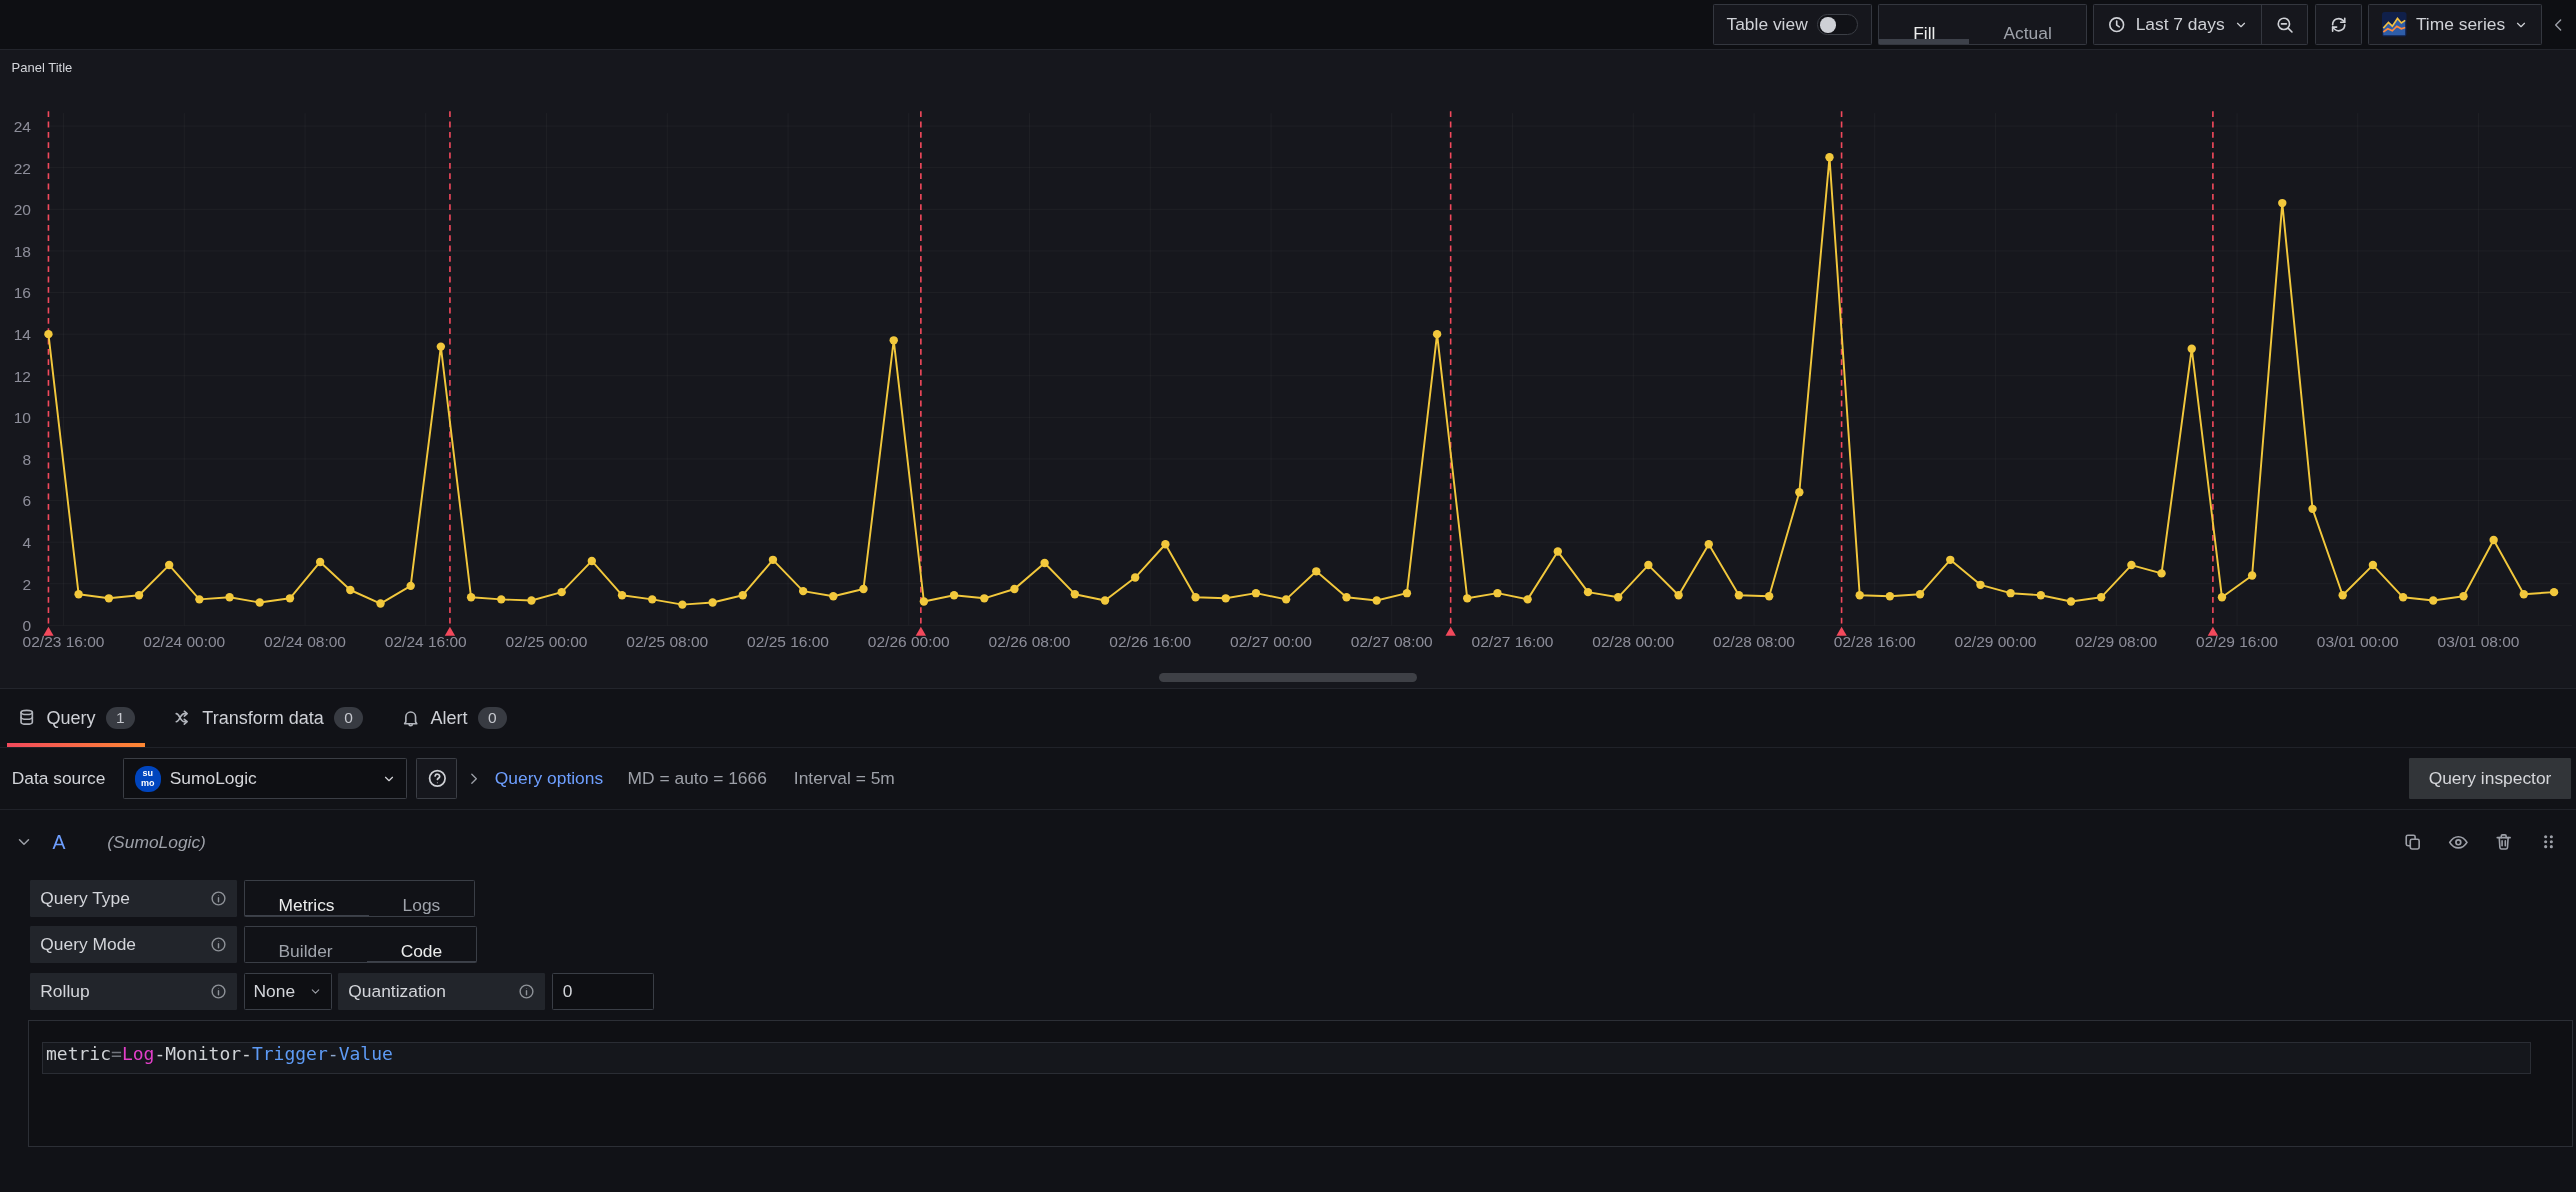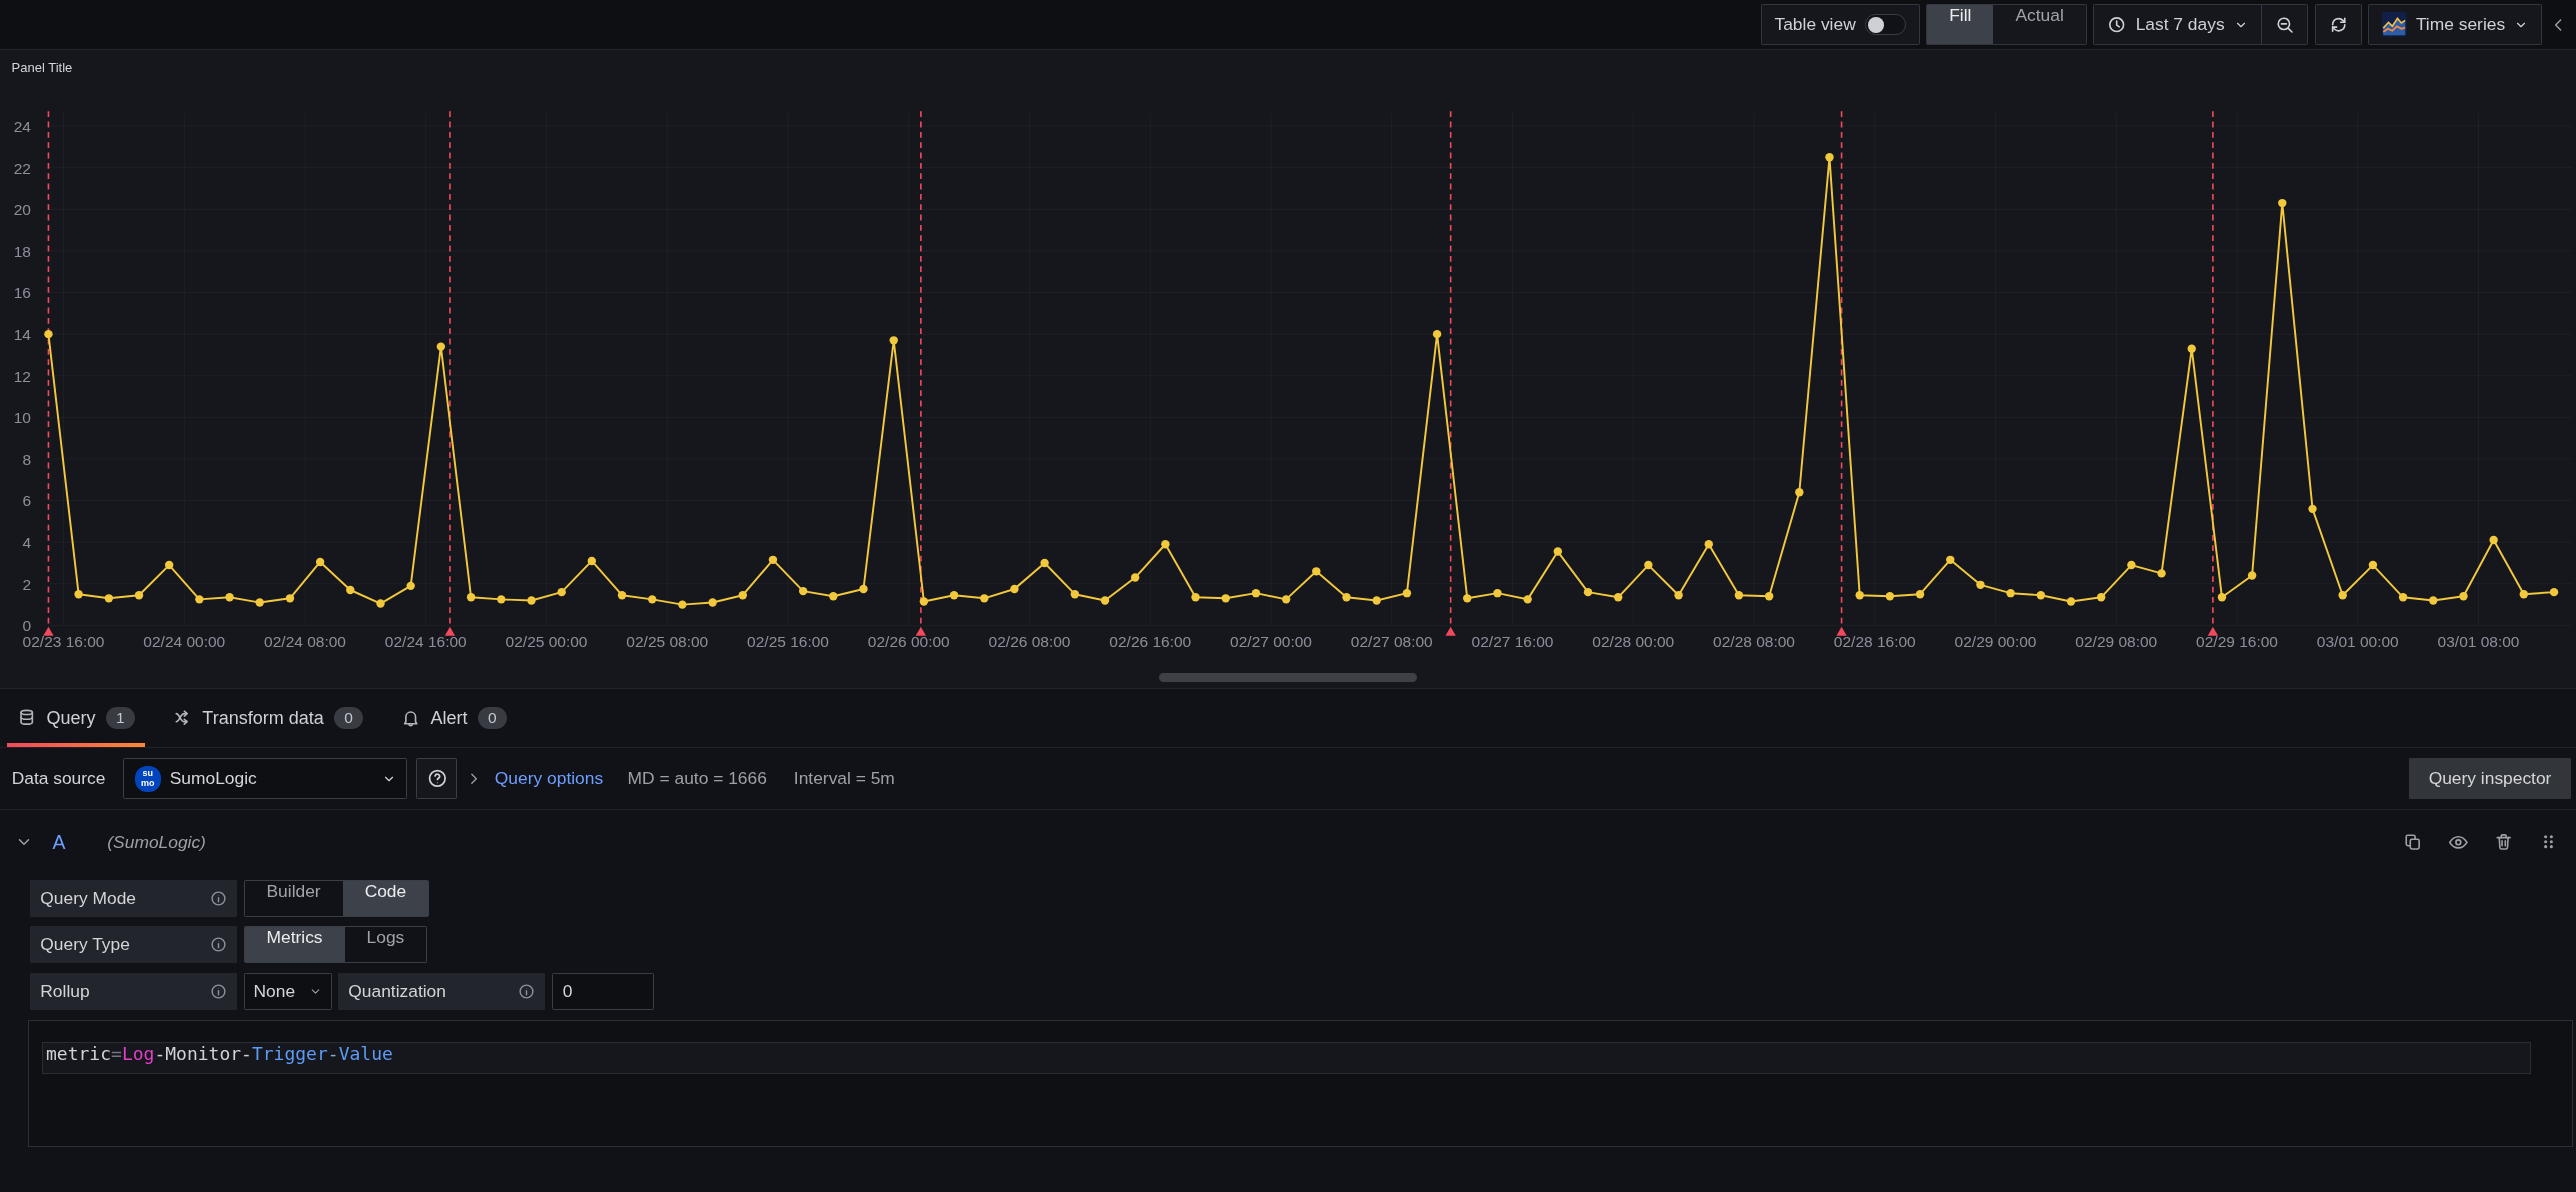--- a/index.html
+++ b/index.html
@@ -18,21 +18,21 @@
     display: flex; align-items: center; justify-content: flex-end;
     gap: 6.5px; padding-right: 5.2px;
     border-bottom: 0.6px solid #23252c;
   }
   .tb-group {
     display: flex; align-items: stretch; height: 41px;
     border: 0.6px solid #34373f; border-radius: 1.3px; background: #16171d;
   }
   .tb-seg { display: flex; align-items: center; gap: 9px; padding: 0 13px; color: #cfd1d6; }
   .tb-seg + .tb-seg { border-left: 0.6px solid #34373f; }
-  .seg-btn { display: flex; align-items: flex-start; padding: 0 22px; color: #9fa3ab; cursor: pointer; }
+  .seg-btn { display: flex; align-items: flex-end; padding: 0 34px; color: #9fa3ab; cursor: pointer; margin-top: 34px; }
   .seg-btn.sel { background: #3d414a; color: #eceded; font-weight: 500; }
   .toggle {
     width: 41px; height: 20.7px; border-radius: 10.3px;
     border: 0.6px solid #3b3e45; background: #111217; position: relative;
   }
   .toggle .knob {
     position: absolute; left: 2.6px; top: 1.9px; width: 15.5px; height: 15.5px;
     border-radius: 50%; background: #ced0d6;
   }
   .pane-collapse { color: #9da0a8; padding: 0 3.9px 0 1.3px; }
@@ -476,58 +476,58 @@
             </g>
         </svg>
       </span>
     </div>
   </div>
 
   <div class="form-area">
 
     <div class="form-row">
       <div class="label-box">
+        <span>Query Type</span>
+        <svg class="ic info-ic" width="17" height="17" viewBox="0 0 24 24">
+          <circle cx="12" cy="12" r="9"></circle>
+            <line x1="12" y1="11" x2="12" y2="16.5"></line>
+          <circle cx="12" cy="7.6" r="0.6" fill="currentColor" stroke="none"></circle>
+        </svg>
+      </div>
+      <div class="seg-ctl">
+        <div class="seg-btn sel">
+          <span>Metrics</span>
+        </div>
+        <div class="seg-btn">
+          <span>Logs</span>
+        </div>
+      </div>
+    </div>
+
+    <div class="form-row">
+      <div class="label-box">
         <span>Query Mode</span>
         <svg class="ic info-ic" width="17" height="17" viewBox="0 0 24 24">
           <circle cx="12" cy="12" r="9"></circle>
             <line x1="12" y1="11" x2="12" y2="16.5"></line>
           <circle cx="12" cy="7.6" r="0.6" fill="currentColor" stroke="none"></circle>
         </svg>
       </div>
       <div class="seg-ctl">
         <div class="seg-btn">
           <span>Builder</span>
         </div>
         <div class="seg-btn sel">
           <span>Code</span>
         </div>
       </div>
     </div>
 
     <div class="form-row">
       <div class="label-box">
-        <span>Query Type</span>
-        <svg class="ic info-ic" width="17" height="17" viewBox="0 0 24 24">
-          <circle cx="12" cy="12" r="9"></circle>
-            <line x1="12" y1="11" x2="12" y2="16.5"></line>
-          <circle cx="12" cy="7.6" r="0.6" fill="currentColor" stroke="none"></circle>
-        </svg>
-      </div>
-      <div class="seg-ctl">
-        <div class="seg-btn sel">
-          <span>Metrics</span>
-        </div>
-        <div class="seg-btn">
-          <span>Logs</span>
-        </div>
-      </div>
-    </div>
-
-    <div class="form-row">
-      <div class="label-box">
         <span>Rollup</span>
         <svg class="ic info-ic" width="17" height="17" viewBox="0 0 24 24">
           <circle cx="12" cy="12" r="9"></circle>
             <line x1="12" y1="11" x2="12" y2="16.5"></line>
           <circle cx="12" cy="7.6" r="0.6" fill="currentColor" stroke="none"></circle>
         </svg>
       </div>
       <div class="dd-select">
         <span>None</span>
         <svg class="ic dim" width="13" height="13" viewBox="0 0 24 24">

